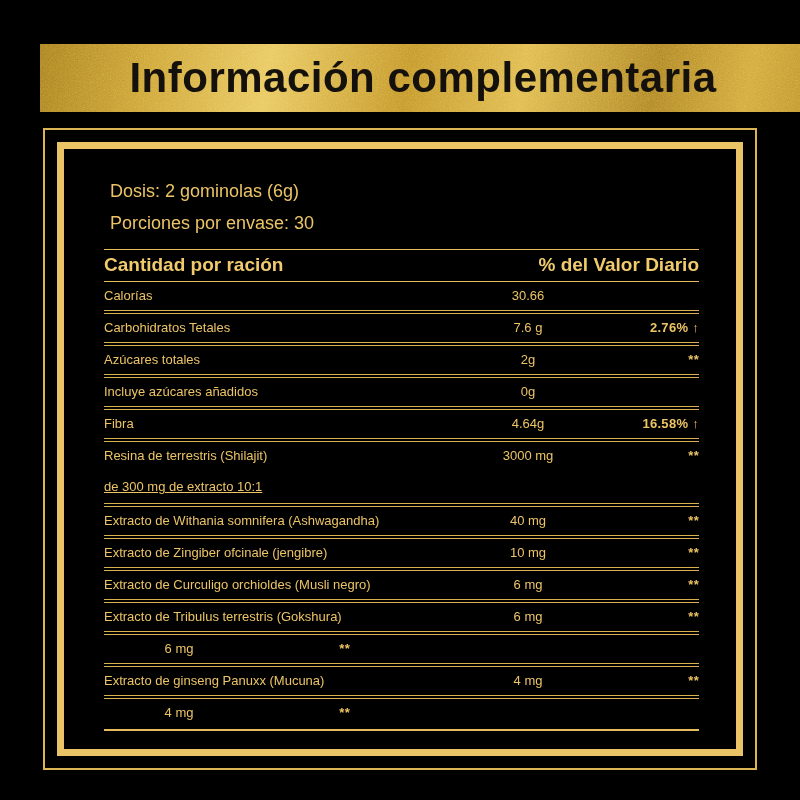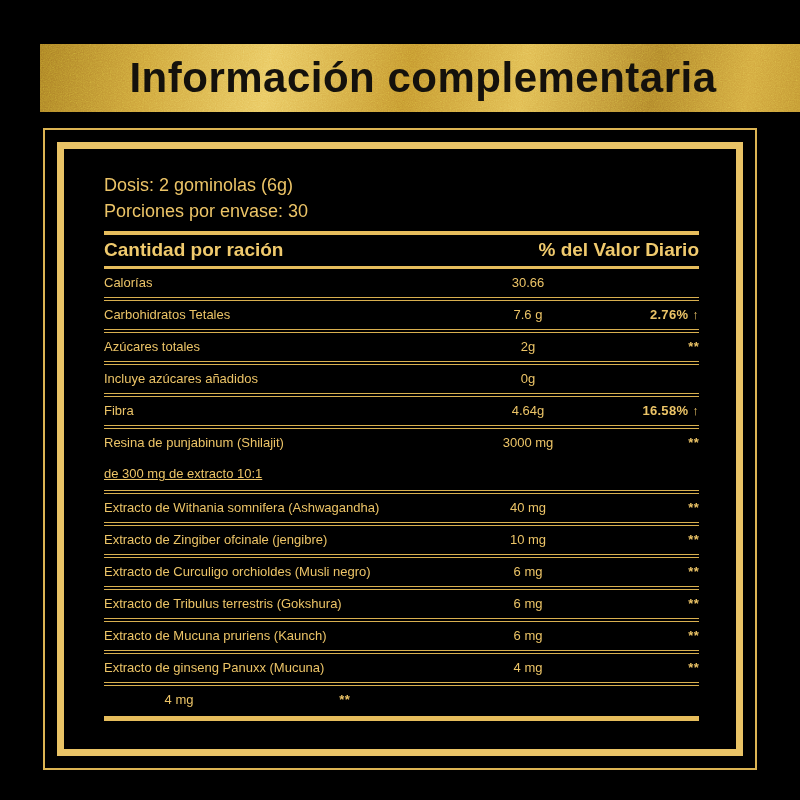--- a/index.html
+++ b/index.html
@@ -24,21 +24,21 @@
     border:2px solid #dcb453;box-sizing:border-box;
   }
   .frame-inner{
     position:absolute;inset:12px;border:7px solid #e9c366;box-sizing:border-box;
   }
   .content{
     position:absolute;inset:0;padding:23px 37px 18px 40px;box-sizing:border-box;
     display:flex;flex-direction:column;color:#ecc467;overflow:hidden;
   }
   
-  .serving p{margin:0;font-size:18px;line-height:26px;font-weight:400;}
+  .serving p{margin:6px;font-size:18px;line-height:26px;font-weight:400;}
   
   .bar{height:4px;background:#e6bd5c;margin-top:7px;}
   .bar.mid{height:3px;margin-top:0;}
   .bar.foot{height:5px;margin-top:2px;}
   .sep{height:2px;border-top:1px solid #d9b050;border-bottom:1px solid #d9b050;}
   
   .hdr{display:flex;justify-content:space-between;align-items:center;padding:4px 0 5px 0;}
   .hdr span{font-size:19px;font-weight:700;color:#f0ca6d;}
   
   .rows{display:flex;flex-direction:column;}
@@ -121,21 +121,21 @@
     <div class="r-namewrap">
       <span class="r-name">Fibra</span>
       
     </div>
     <span class="r-value">4.64g</span>
     <span class="r-dv">16.58% ↑</span>
   </div>
 <div class="sep"></div>
   <div class="row">
     <div class="r-namewrap">
-      <span class="r-name">Resina de punjabinum (Shilajit)</span>
+      <span class="r-name">Resina de terrestris (Shilajit)</span>
       <div class="r-sub">de 300 mg de extracto 10:1</div>
     </div>
     <span class="r-value">3000 mg</span>
     <span class="r-dv">**</span>
   </div>
 <div class="sep"></div>
   <div class="row">
     <div class="r-namewrap">
       <span class="r-name">Extracto de Withania somnifera (Ashwagandha)</span>
       
@@ -165,24 +165,20 @@
   <div class="row">
     <div class="r-namewrap">
       <span class="r-name">Extracto de Tribulus terrestris (Gokshura)</span>
       
     </div>
     <span class="r-value">6 mg</span>
     <span class="r-dv">**</span>
   </div>
 <div class="sep"></div>
   <div class="row">
-    <div class="r-namewrap">
-      <span class="r-name">Extracto de Mucuna pruriens (Kaunch)</span>
-      
-    </div>
     <span class="r-value">6 mg</span>
     <span class="r-dv">**</span>
   </div>
 <div class="sep"></div>
   <div class="row">
     <div class="r-namewrap">
       <span class="r-name">Extracto de ginseng Panuxx (Mucuna)</span>
       
     </div>
     <span class="r-value">4 mg</span>

